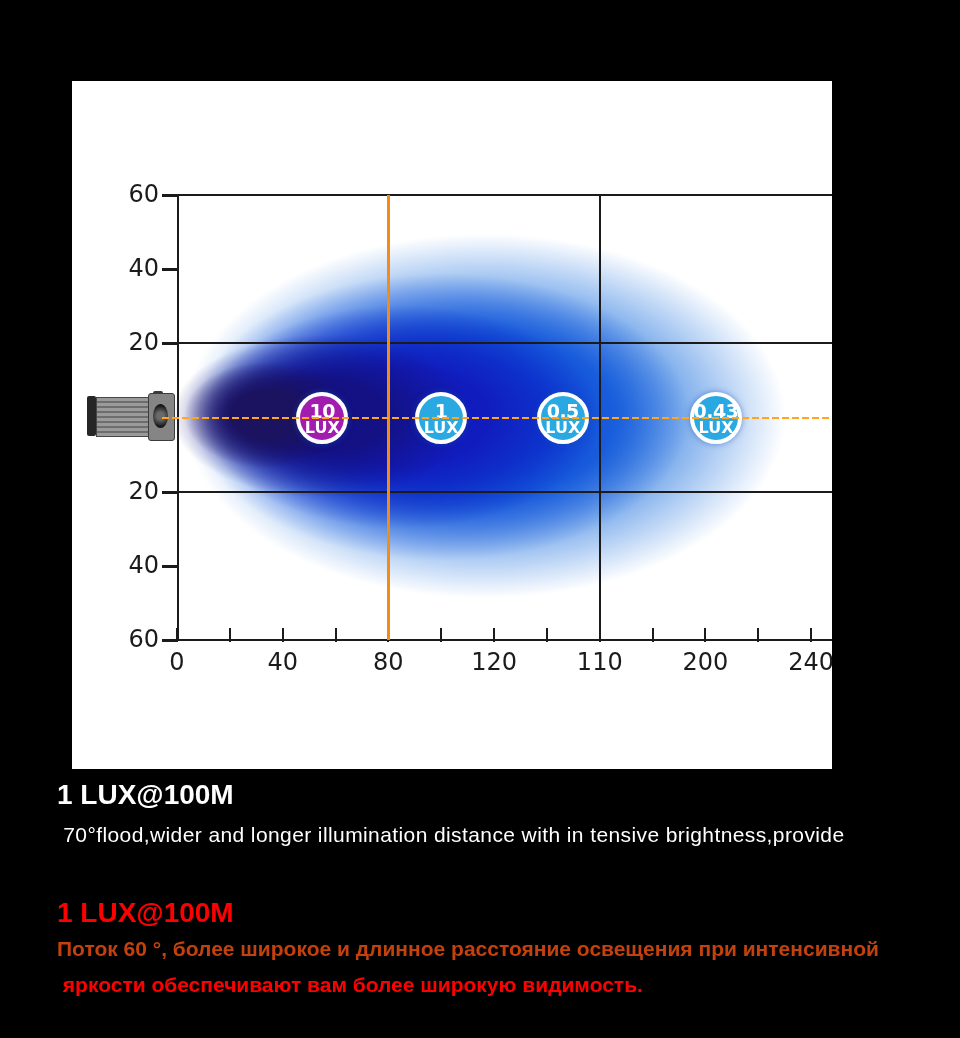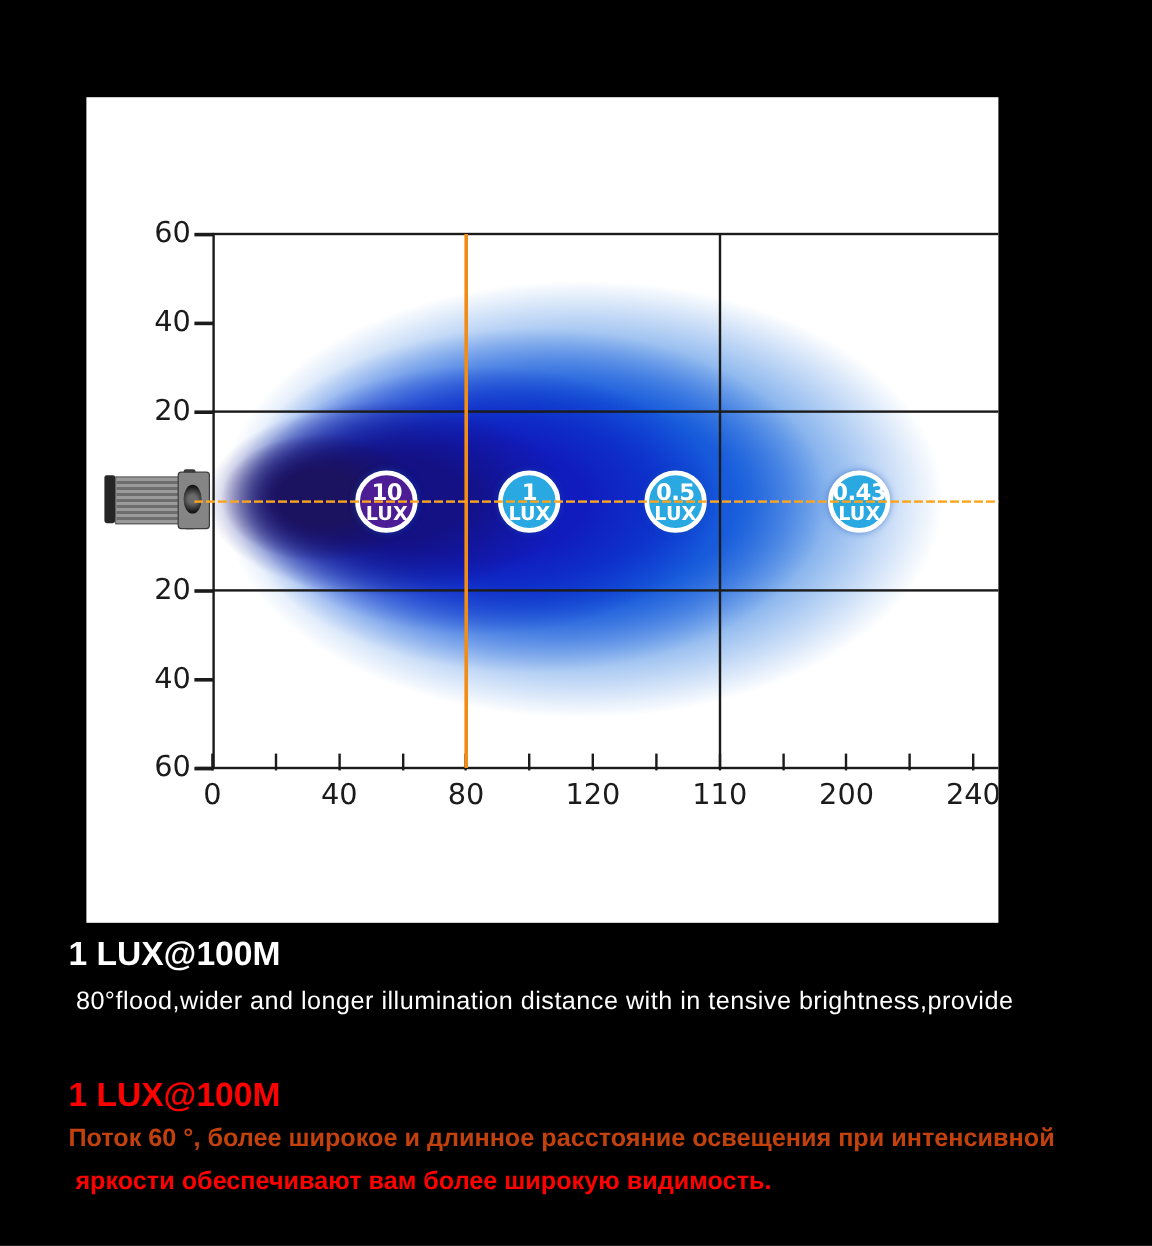--- a/index.html
+++ b/index.html
@@ -100,21 +100,21 @@
                   background:repeating-linear-gradient(180deg,#9a9a9a 0 3px,#6d6d6d 3px 5px);"></div>
       <div class="fx" style="left:66px;top:-2px;width:10px;height:7px;background:#3a3a3a;border-radius:2px;"></div>
       <div class="fx" style="left:66px;top:41px;width:10px;height:7px;background:#3a3a3a;border-radius:2px;"></div>
       <div class="fx" style="left:61px;top:0;width:25px;height:46px;background:#858585;border:1px solid #3c3c3c;
                   border-radius:3px;"></div>
       <div class="fx" style="left:66px;top:11px;width:15px;height:24px;border-radius:50%;
                   background:radial-gradient(circle at 50% 50%, #6a6a6a 25%, #161616 75%);"></div>
     </div>
 
     <div class="layer" id="markers">
-        <div class="lux-circle" style="position: absolute; left: 224.327px; top: 310.5px; background: #4c1d95;">
+        <div class="lux-circle" style="position: absolute; left: 224.327px; top: 310.5px; background: #a21caf;">
           <div class="lux-val">10</div>
           <div class="lux-unit">LUX</div>
         </div>
         <div class="lux-circle" style="position: absolute; left: 343.231px; top: 310.5px; background: rgb(41, 168, 226);">
           <div class="lux-val">1</div>
           <div class="lux-unit">LUX</div>
         </div>
         <div class="lux-circle" style="position: absolute; left: 464.777px; top: 310.5px; background: rgb(41, 168, 226);">
           <div class="lux-val">0.5</div>
           <div class="lux-unit">LUX</div>
@@ -124,19 +124,19 @@
           <div class="lux-unit">LUX</div>
         </div>
       </div>
     <div class="layer" id="refs">
         <div class="" style="position: absolute; left: 314.885px; top: 114px; width: 3px; height: 445px; background: rgb(242, 140, 20);"></div>
         <div class="" style="position: absolute; left: 90px; top: 335.5px; width: 702px; height: 2px; background: repeating-linear-gradient(90deg, rgb(255, 165, 30) 0px, rgb(255, 165, 30) 7px, rgba(0, 0, 0, 0) 7px, rgba(0, 0, 0, 0) 10px);"></div>
       </div>
   </div>
 
   <div class="abs h1" style="top:779px;">1 LUX@100M</div>
-  <div class="abs body-line" style="top:823px;"> 80°flood,wider and longer illumination distance with in tensive brightness,provide</div>
+  <div class="abs body-line" style="top:823px;"> 70°flood,wider and longer illumination distance with in tensive brightness,provide</div>
 
   <div class="abs h1" style="top:897px;color:#ff0000;">1 LUX@100M</div>
   <div class="abs body-line" style="top:937px;color:#c2410c;font-weight:700;letter-spacing:0;">Поток 60 °, более широкое и длинное расстояние освещения при интенсивной</div>
   <div class="abs body-line" style="top:973px;color:#ff0000;font-weight:700;letter-spacing:0;"> яркости обеспечивают вам более широкую видимость.</div>
 
 </div>
 
 </body></html>

